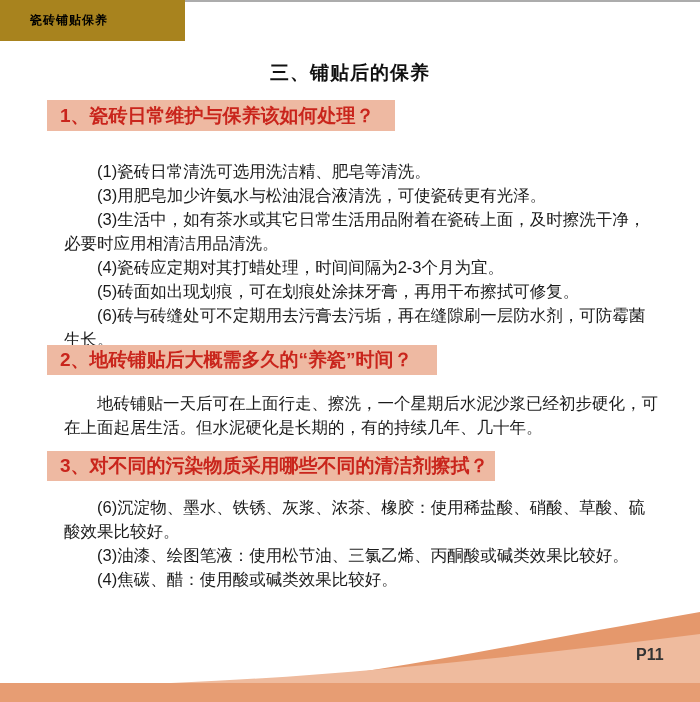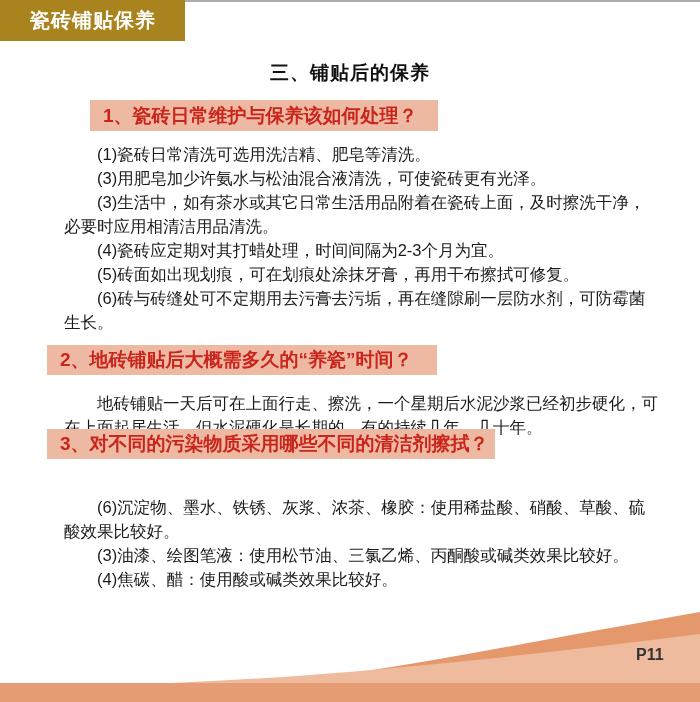--- a/index.html
+++ b/index.html
@@ -14,22 +14,22 @@
     overflow:hidden;
   }
   .top-rule{
     position:absolute;top:0;left:0;width:700px;height:2px;
     background:#acacac;
   }
   .badge{
     position:absolute;top:0;left:0;
     width:185px;height:41px;
     background:#a8831e;
-    color:#ffffff;
-    font-size:20px;font-weight:bold;
+    color:#000000;
+    font-size:12px;font-weight:bold;
     line-height:41px;
     padding-left:30px;
     box-sizing:border-box;
     letter-spacing:1px;
     z-index:3;
   }
   .title{
     position:absolute;top:60px;left:0;width:700px;
     text-align:center;
     font-size:19px;font-weight:bold;
@@ -39,29 +39,29 @@
   .sec-bar{
     position:absolute;left:47px;
     background:#eeb9a2;
     color:#c9251c;
     font-size:19px;font-weight:bold;
     box-sizing:border-box;
     padding-left:13px;
     display:flex;align-items:center;
     white-space:nowrap;overflow:hidden;
   }
-  .bar1{top:100px;width:348px;height:31px;margin-left:43px;}
+  .bar1{top:100px;width:348px;height:31px;}
   .bar2{top:345px;width:390px;height:30px;text-align:right;}
-  .bar3{top:429px;width:448px;height:30px;}
+  .bar3{top:451px;width:448px;height:30px;}
   .body-block{
     position:absolute;left:64px;width:594px;
     font-size:16.5px;line-height:24px;
     color:#1a1a1a;
   }
-  .body1{top:142px;}
+  .body1{top:159px;}
   .body2{top:391px;}
   .body3{top:495px;}
   .body-block p{
     margin:0;
     text-indent:2em;
   }
   .waves{
     position:absolute;left:0;bottom:0;width:700px;height:95px;
     z-index:1;
   }

